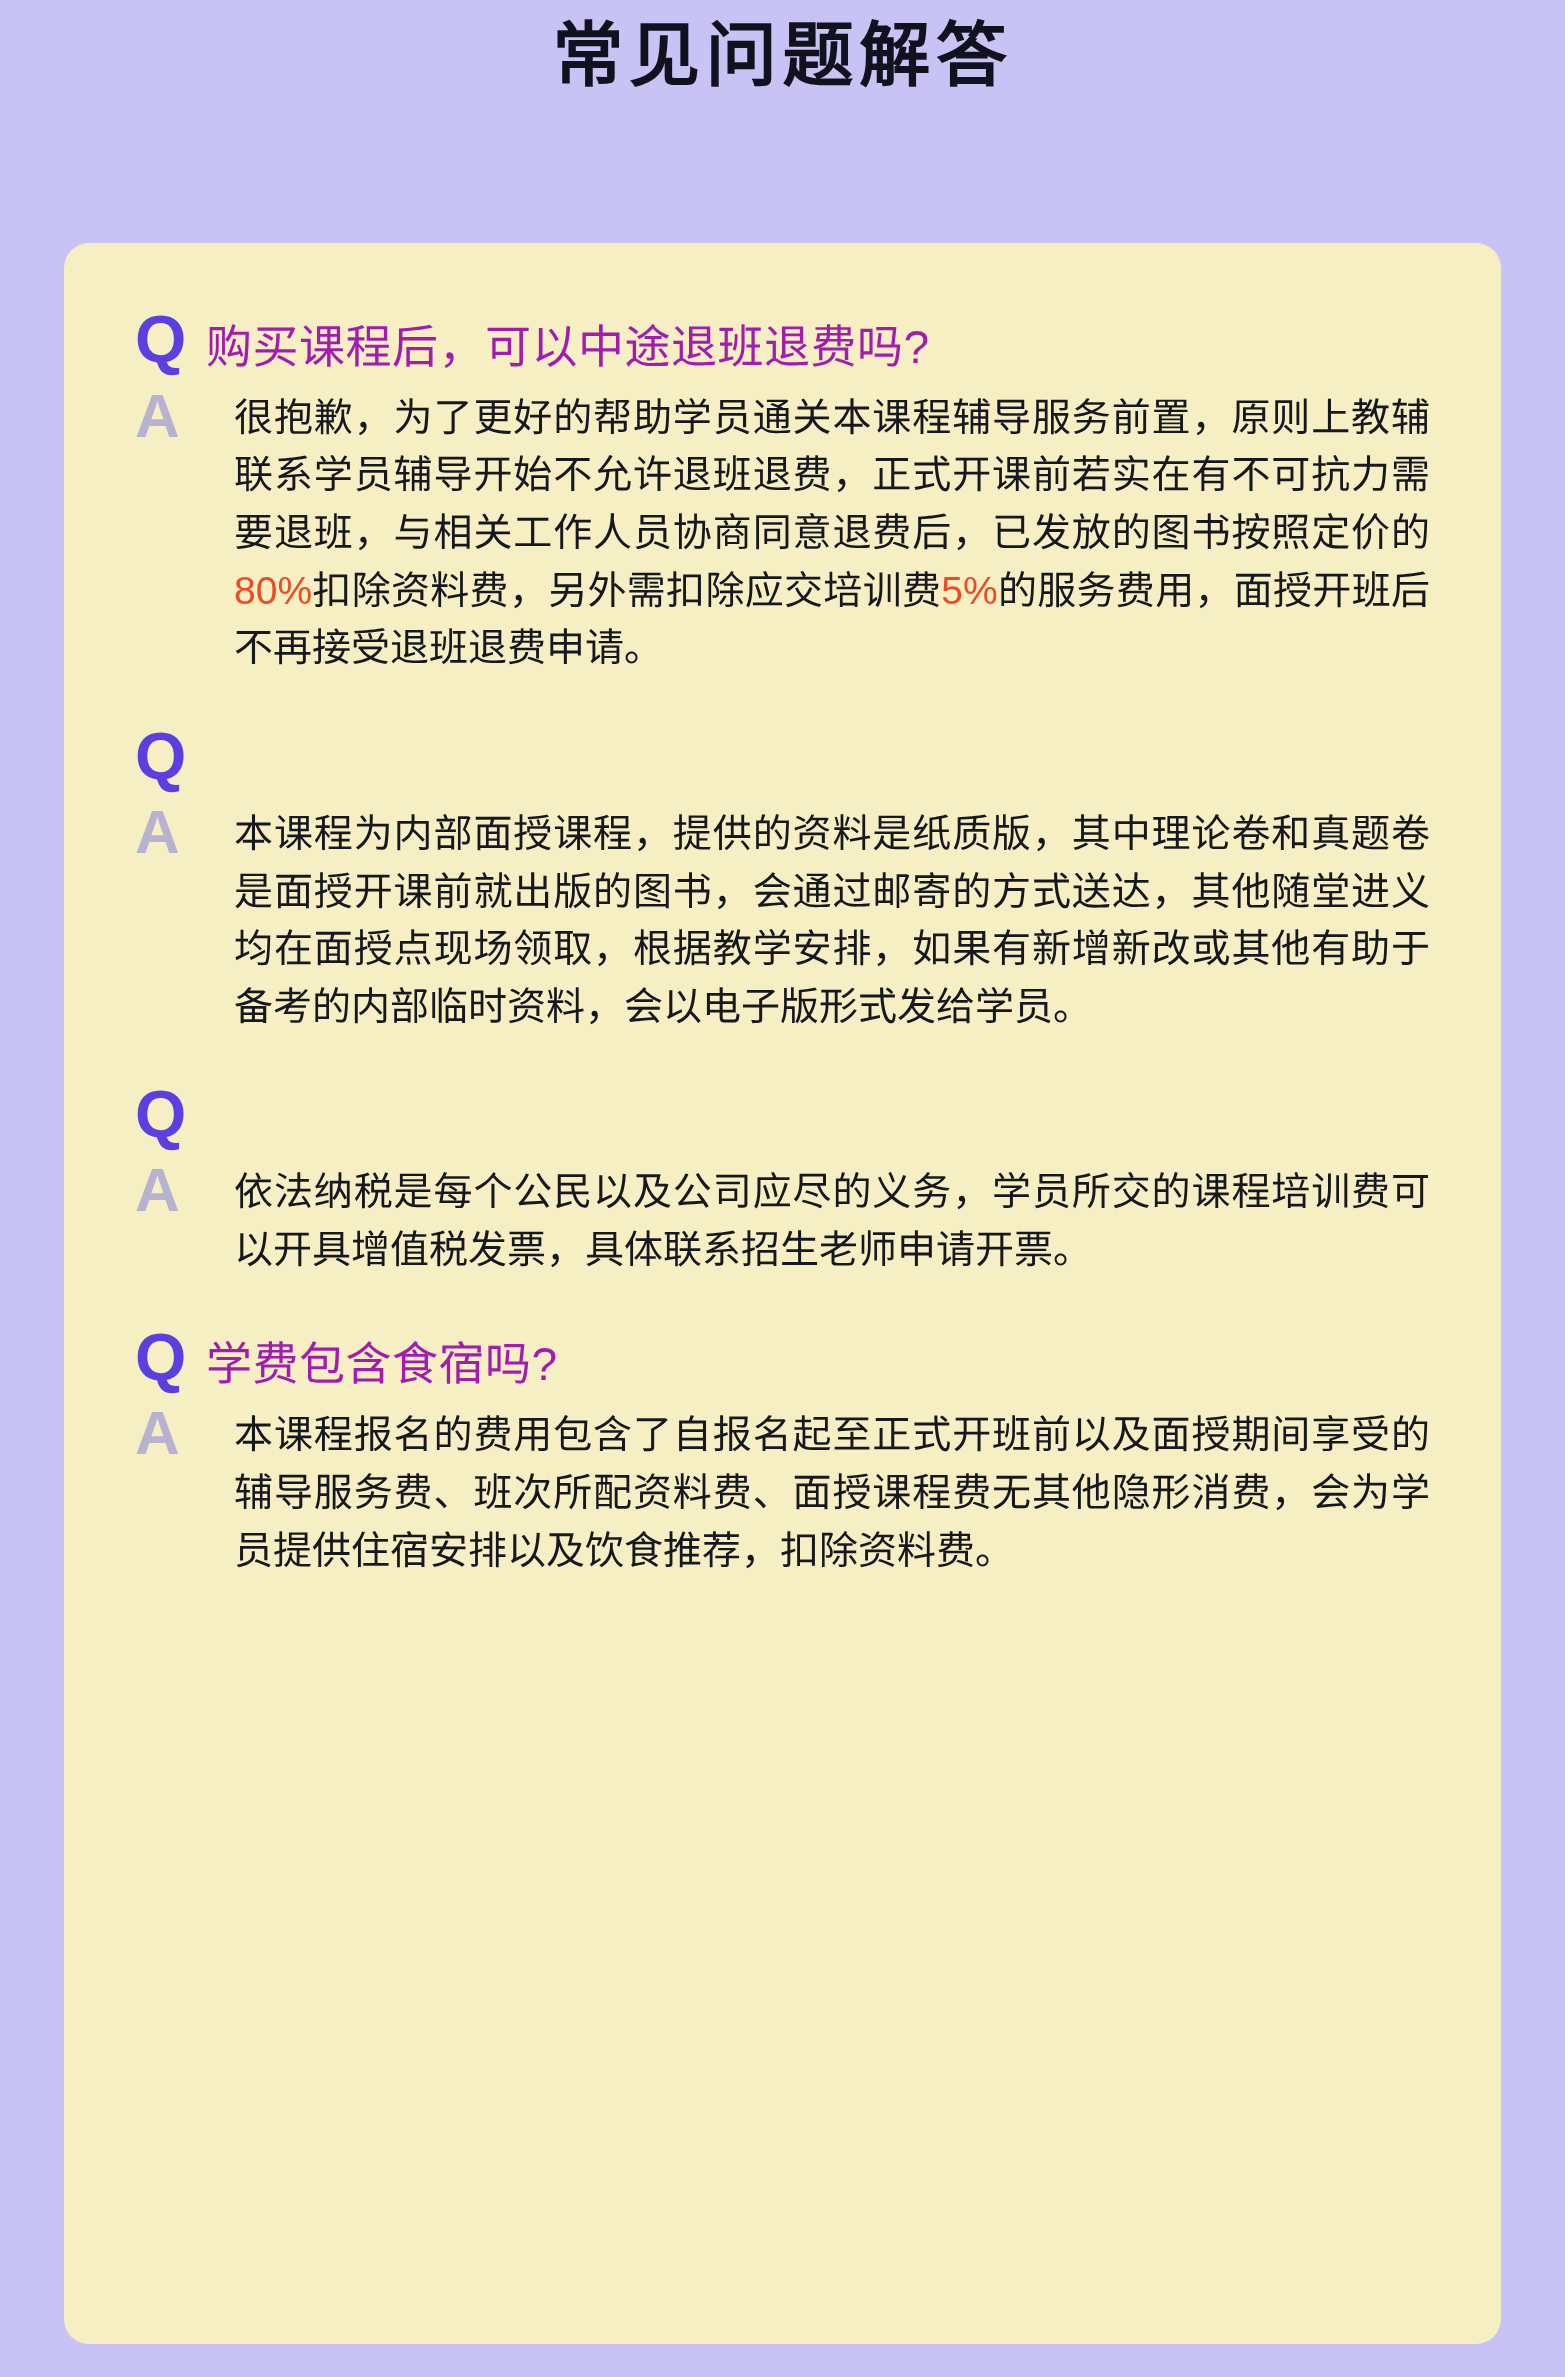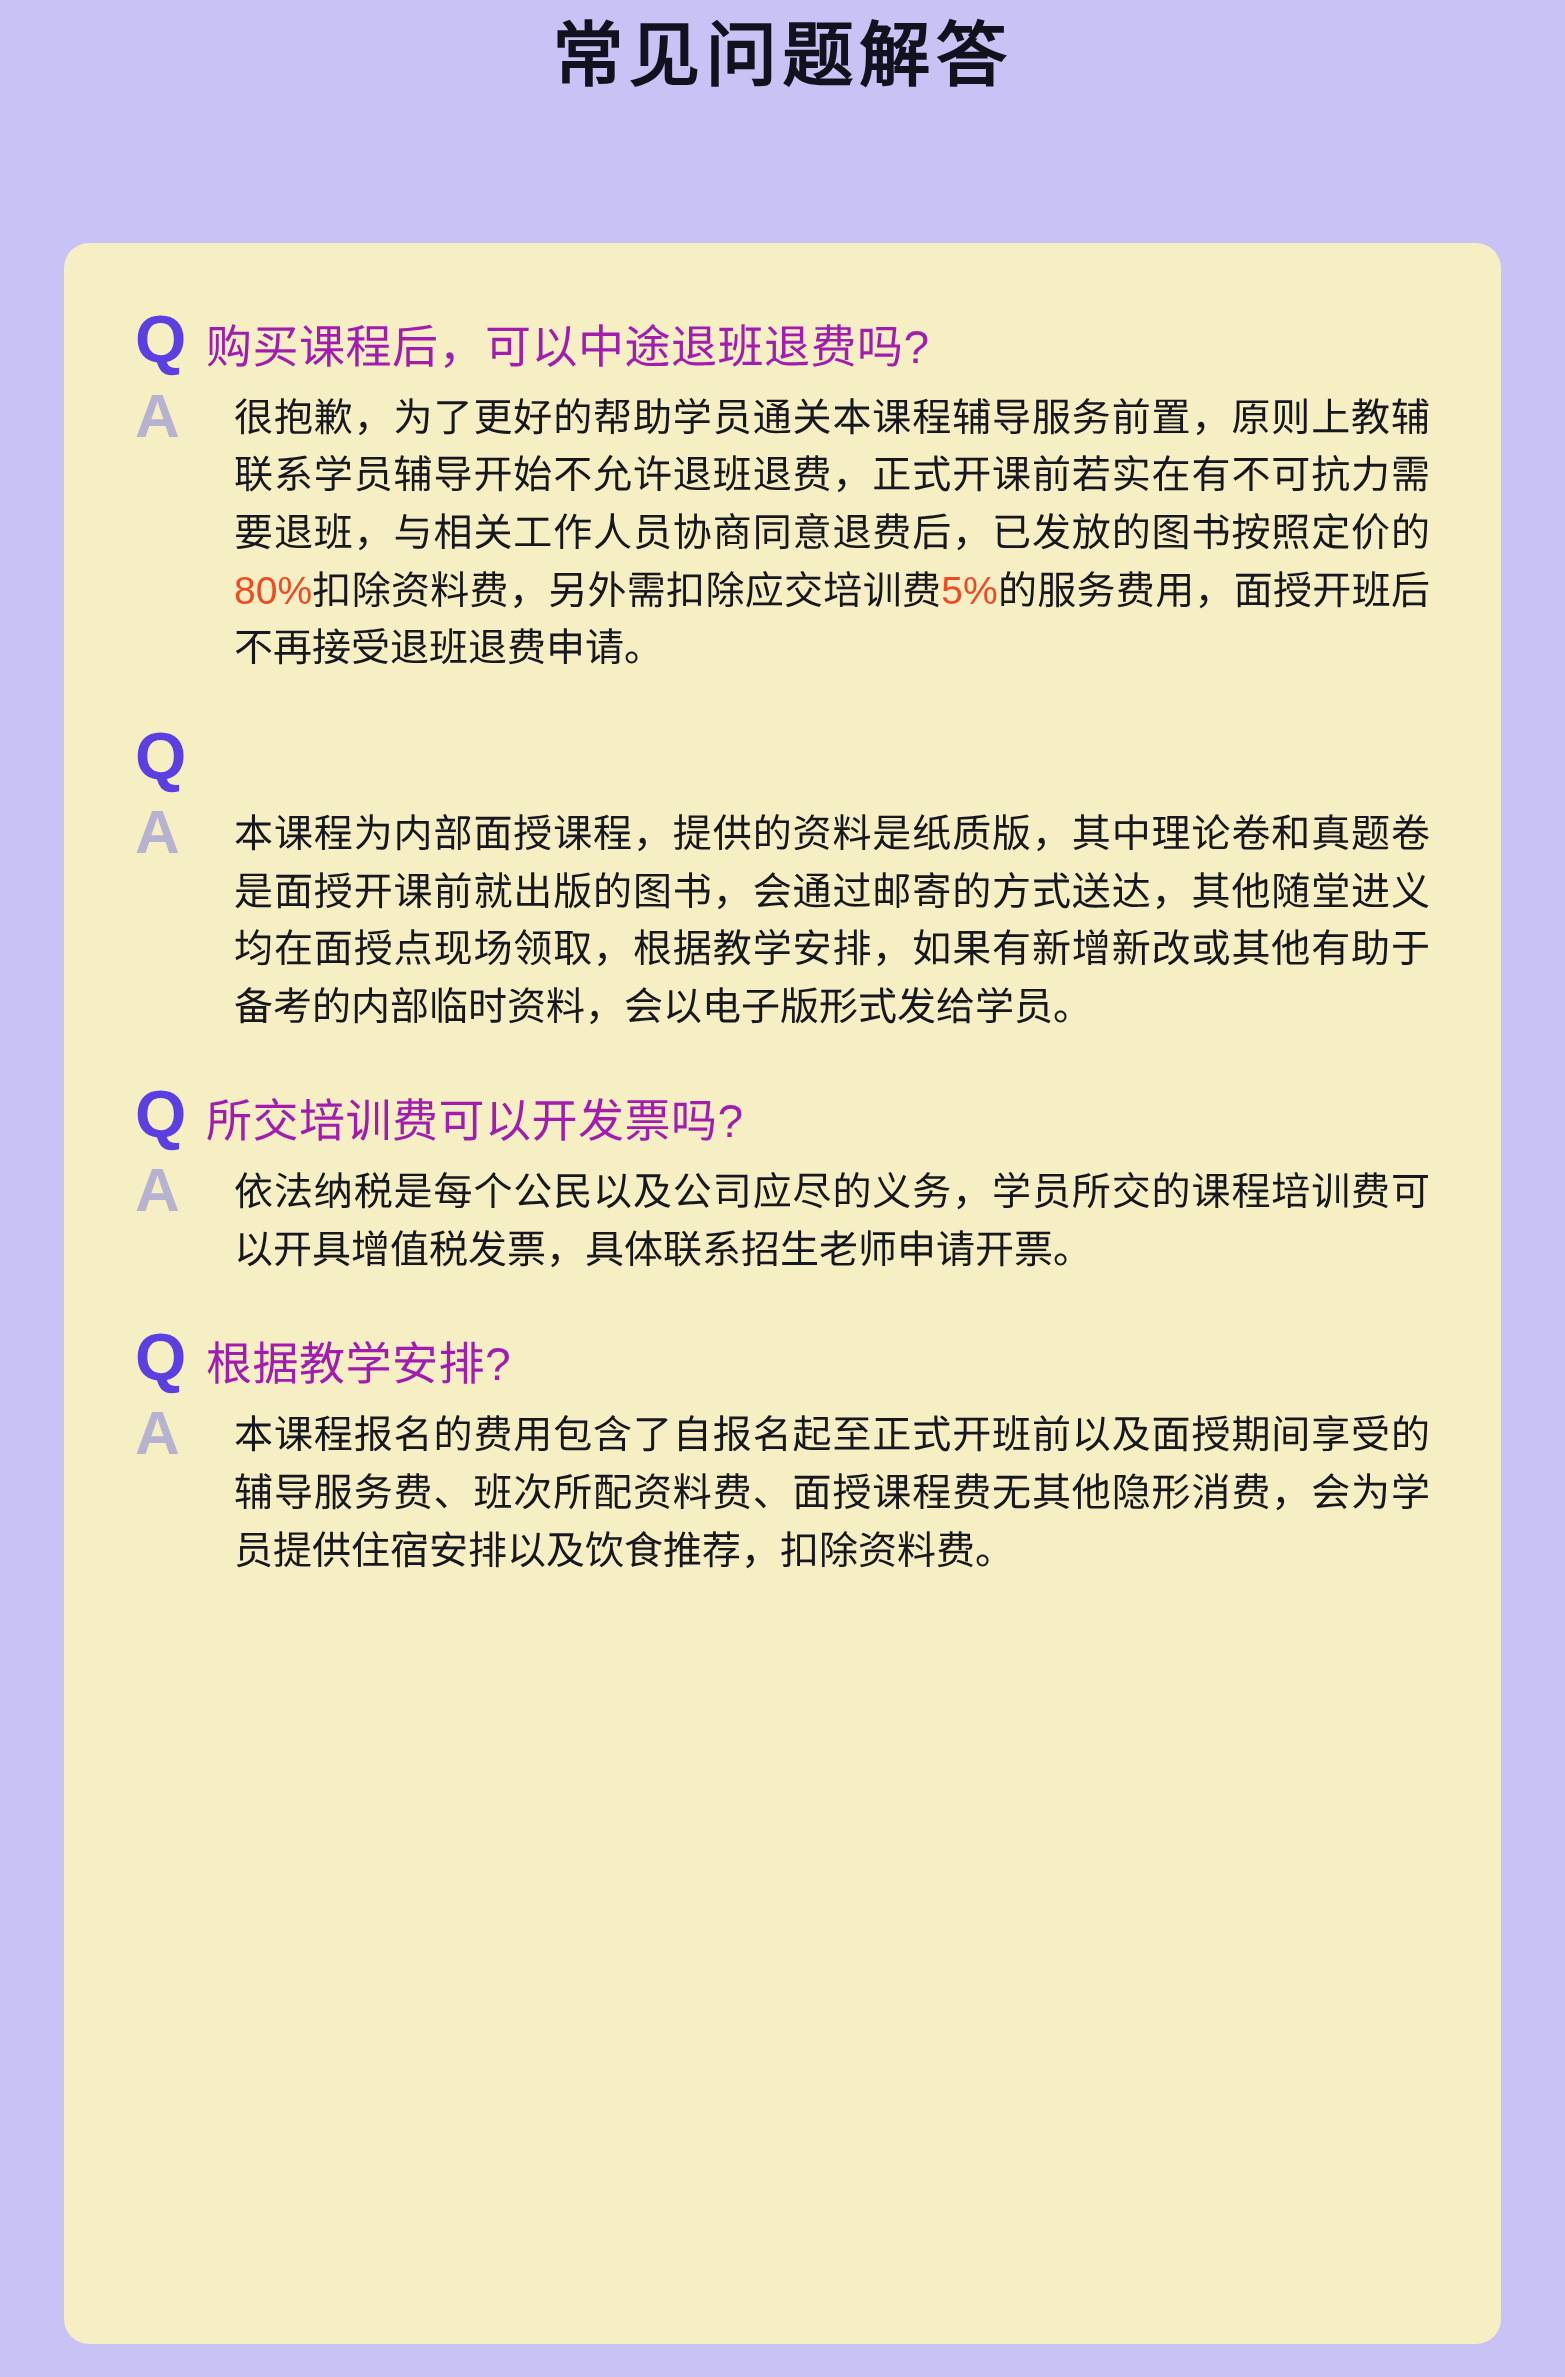--- a/index.html
+++ b/index.html
@@ -130,32 +130,31 @@
         </div>
         <div class="a-row">
           <span class="a-mark">A</span>
           <span class="a-text">本课程为内部面授课程，提供的资料是纸质版，其中理论卷和真题卷是面授开课前就出版的图书，会通过邮寄的方式送达，其他随堂进义均在面授点现场领取，根据教学安排，如果有新增新改或其他有助于备考的内部临时资料，会以电子版形式发给学员。</span>
         </div>
       </div>
 
       <div class="qa-block">
         <div class="q-row">
           <span class="q-mark">Q</span>
-          <span class="q-text">所交培训费可以开发票吗?</span>
         </div>
         <div class="a-row">
           <span class="a-mark">A</span>
           <span class="a-text">依法纳税是每个公民以及公司应尽的义务，学员所交的课程培训费可以开具增值税发票，具体联系招生老师申请开票。</span>
         </div>
       </div>
 
       <div class="qa-block">
         <div class="q-row">
           <span class="q-mark">Q</span>
-          <span class="q-text">根据教学安排?</span>
+          <span class="q-text">学费包含食宿吗?</span>
         </div>
         <div class="a-row">
           <span class="a-mark">A</span>
           <span class="a-text">本课程报名的费用包含了自报名起至正式开班前以及面授期间享受的辅导服务费、班次所配资料费、面授课程费无其他隐形消费，会为学员提供住宿安排以及饮食推荐，扣除资料费。</span>
         </div>
       </div>
 
     </div>
   </div>
 

